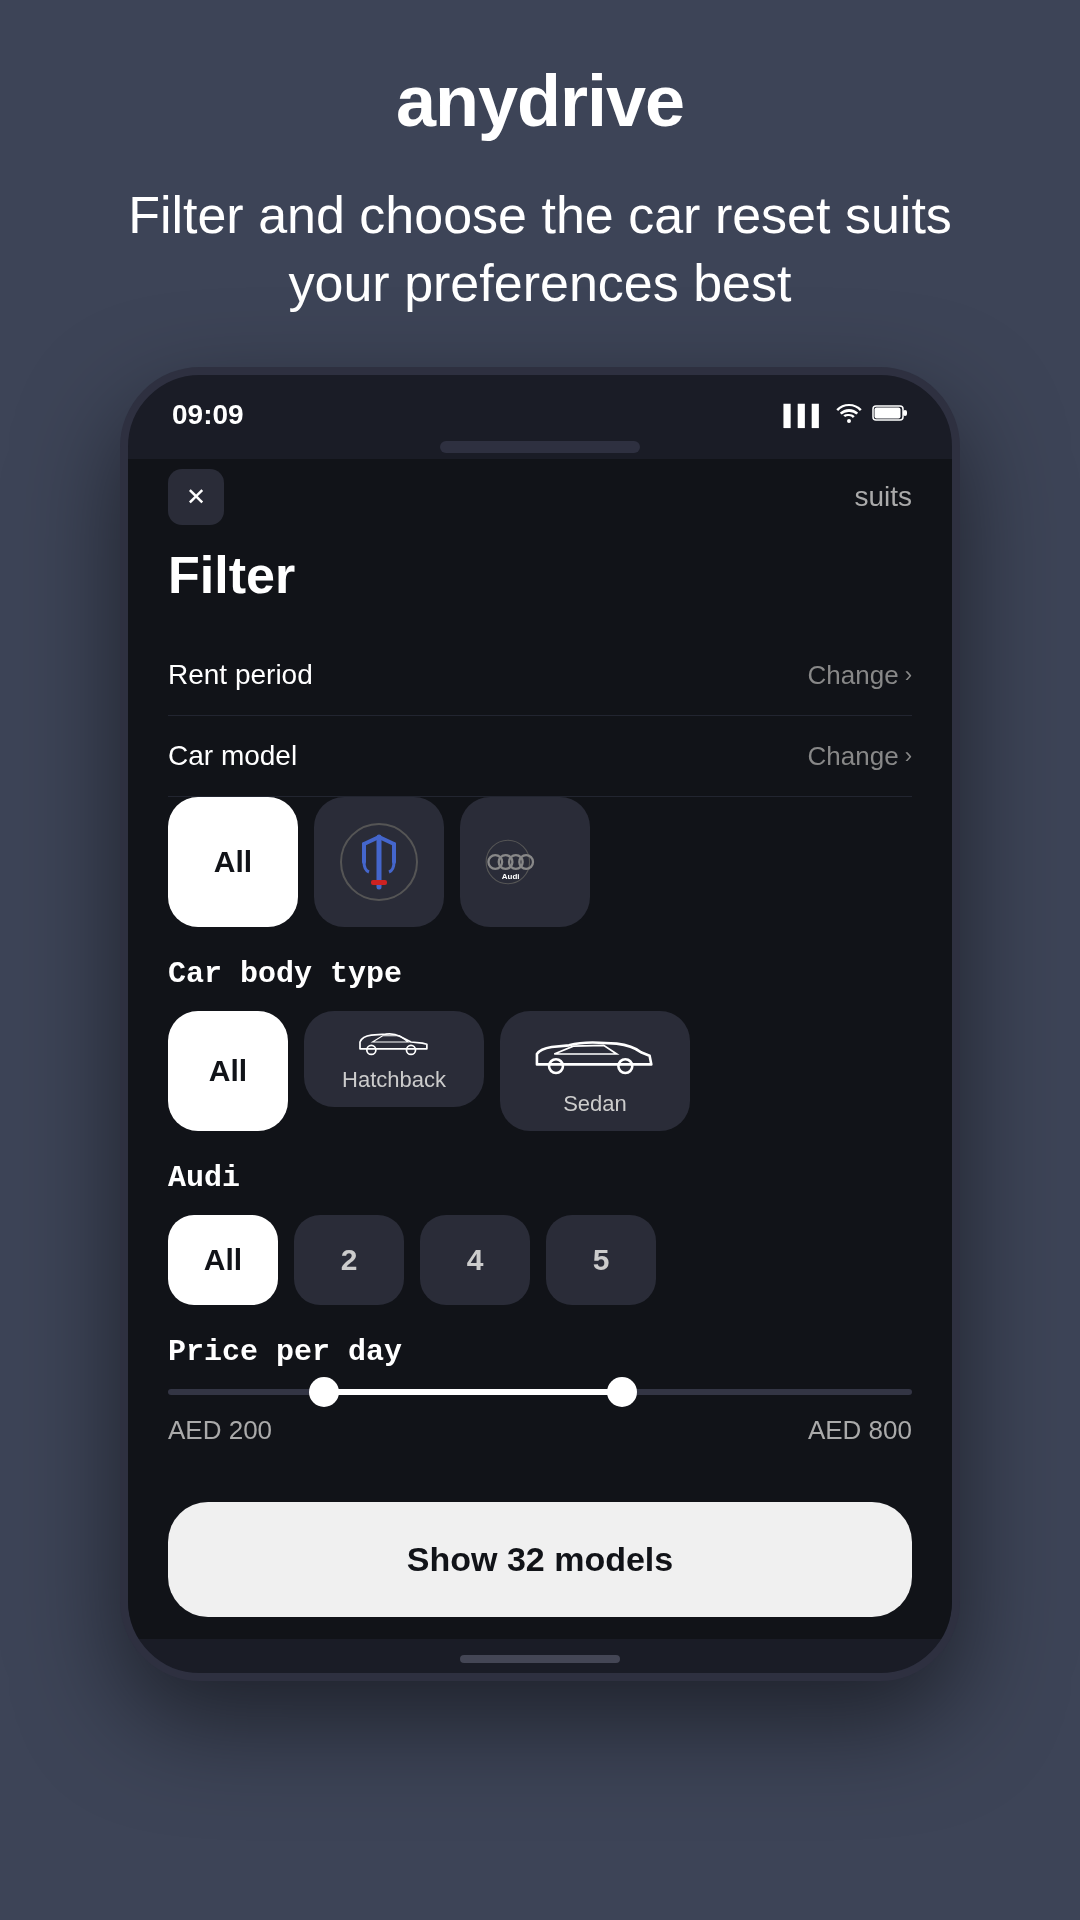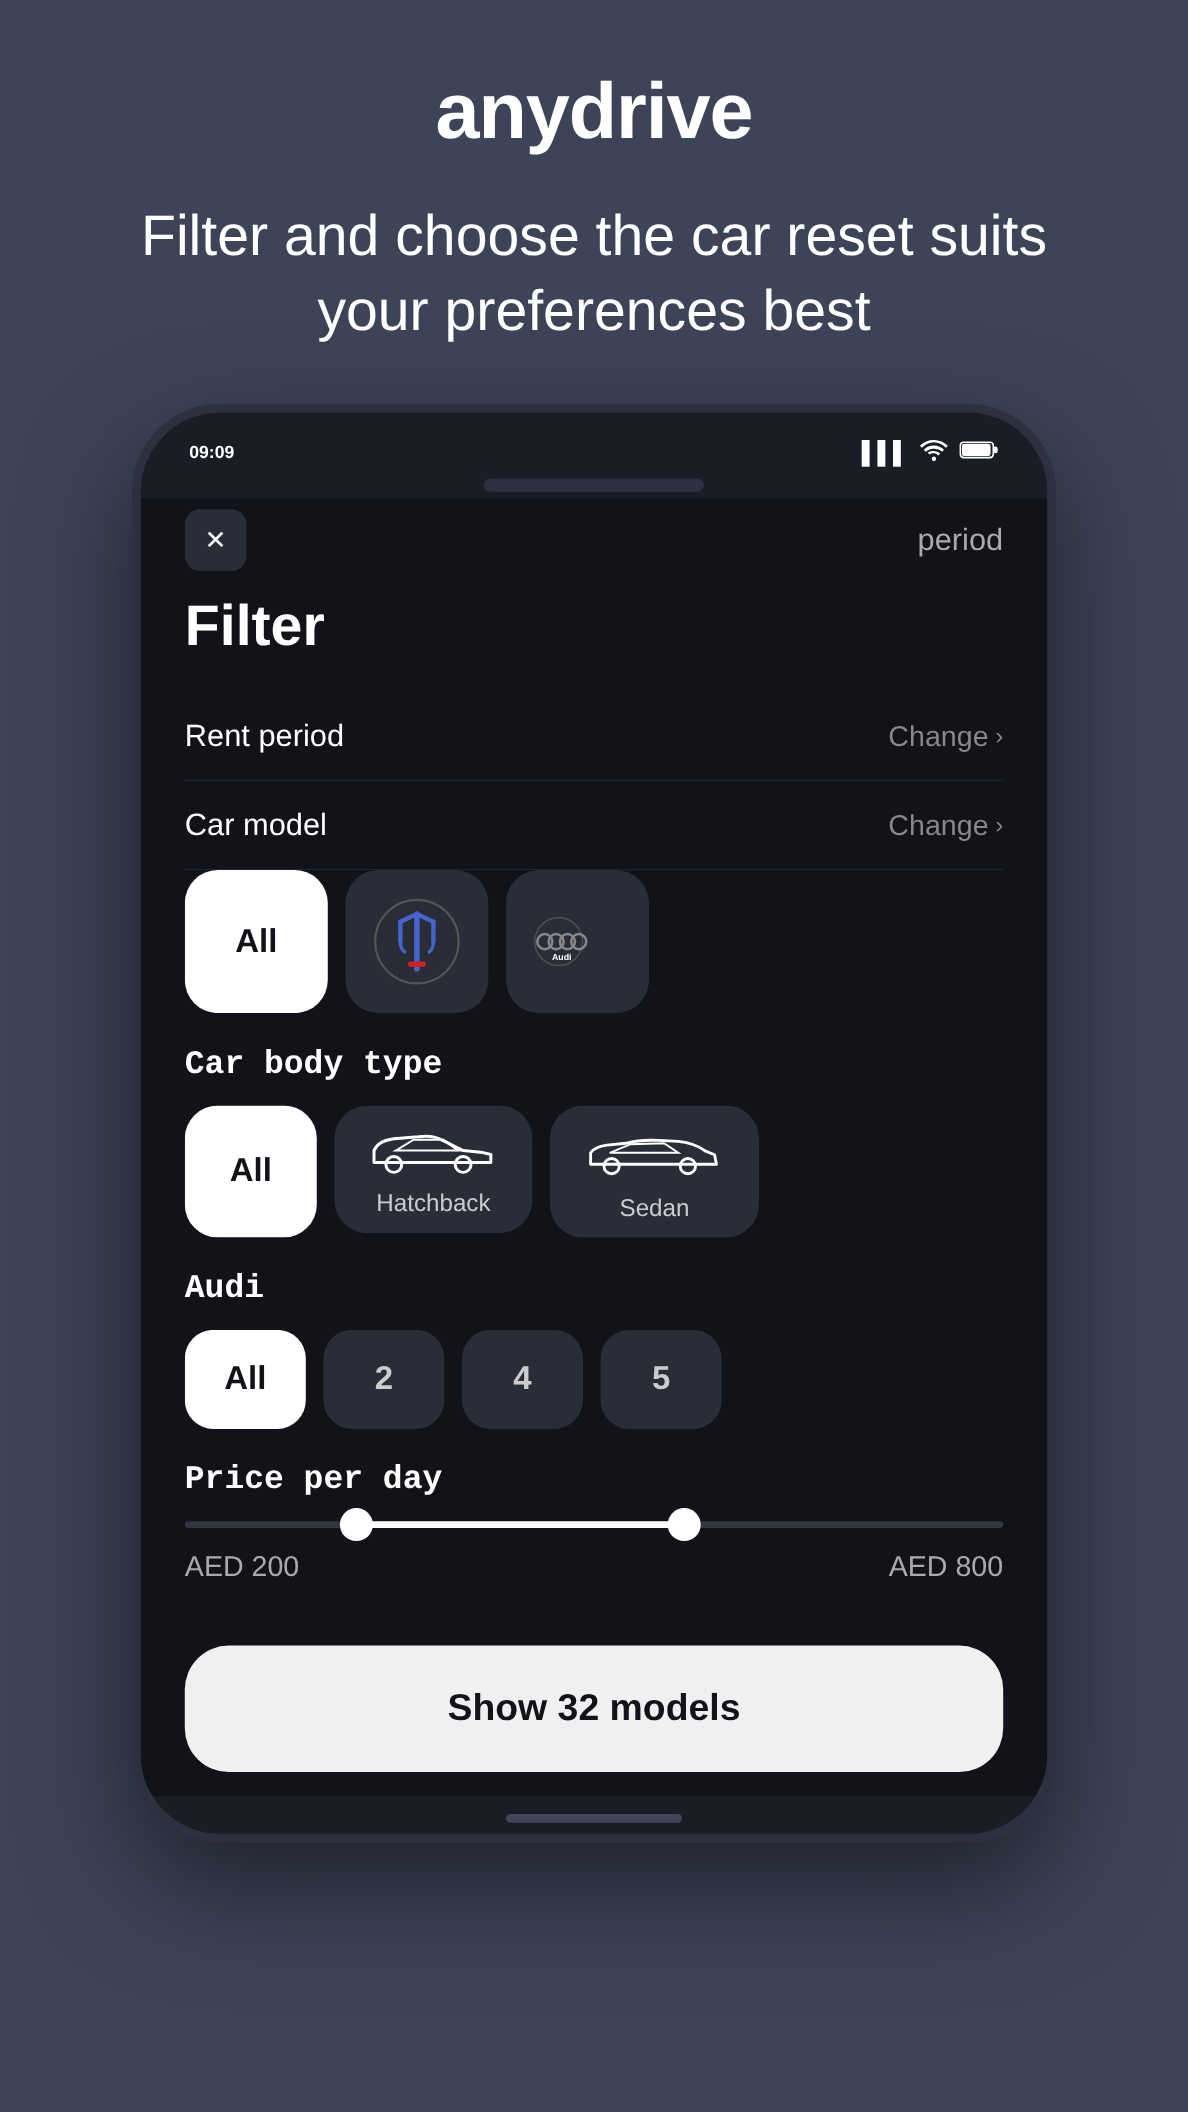--- a/index.html
+++ b/index.html
@@ -52,21 +52,21 @@
       display: flex;
       justify-content: space-between;
       align-items: center;
       padding: 24px 44px 10px;
       color: #ffffff;
       font-size: 22px;
       font-weight: 500;
     }
 
     .status-time {
-      font-size: 16px;
+      font-size: 28px;
       font-weight: 600;
     }
 
     .status-icons {
       display: flex;
       align-items: center;
       gap: 10px;
       font-size: 20px;
     }
 
@@ -415,21 +415,21 @@
 
   <div class="phone-notch"></div>
 
   <div class="filter-screen">
 
     
     <div class="filter-top-controls">
       <div class="close-button">
         <span>✕</span>
       </div>
-      <button class="reset-button">period</button>
+      <button class="reset-button">suits</button>
     </div>
 
     
     <h2 class="filter-title">Filter</h2>
 
     
     <div class="section-row">
       <span class="section-label">Rent period</span>
       <div class="section-action">
         <span>Change</span>
@@ -486,21 +486,21 @@
     
     <h3 class="section-header">Car body type</h3>
 
     
     <div class="body-types-row">
 
       <div class="body-type-chip-all">
         <span class="body-type-chip-all-label">All</span>
       </div>
 
-      <div class="body-type-chip" style="width:180px; height:116px;">
+      <div class="body-type-chip" style="width:180px; height:96px;">
         <svg class="car-svg" viewBox="0 0 140 60">
 
           <path d="M10 42 L10 30 Q14 20 30 18 L55 16 Q70 14 80 20 L100 30 L120 32 L128 34 L128 42 Z" fill="none" stroke="#ffffff" stroke-width="3" stroke-linejoin="round"></path>
           <circle cx="30" cy="44" r="8" fill="none" stroke="#ffffff" stroke-width="3"></circle>
           <circle cx="100" cy="44" r="8" fill="none" stroke="#ffffff" stroke-width="3"></circle>
 
           <path d="M32 30 L50 19 L80 19 L95 30 Z" fill="none" stroke="#ffffff" stroke-width="2"></path>
         </svg>
         <span class="body-type-label">Hatchback</span>
       </div>

